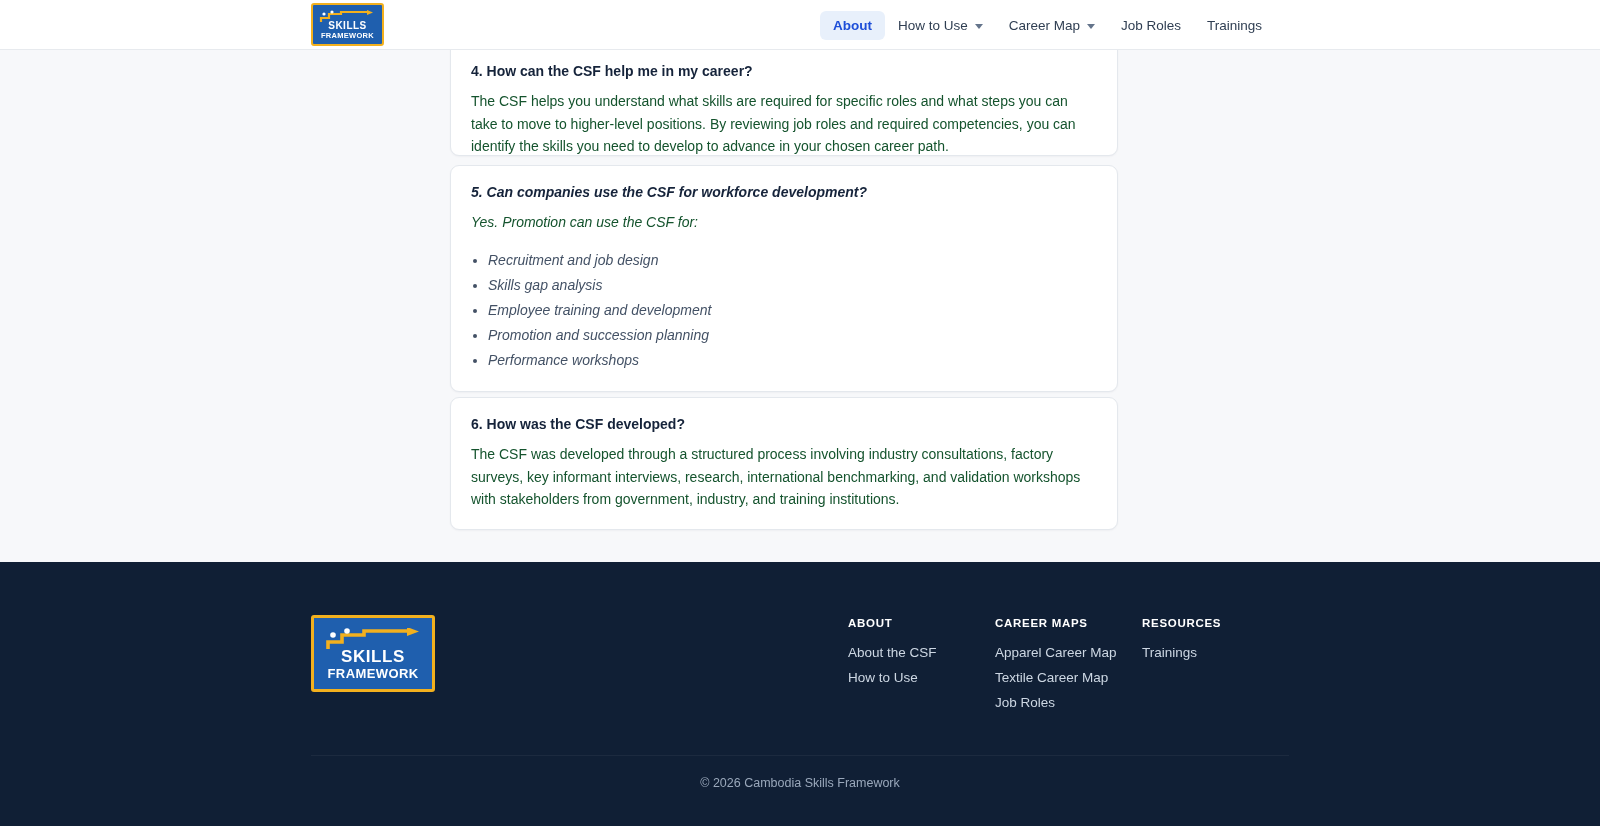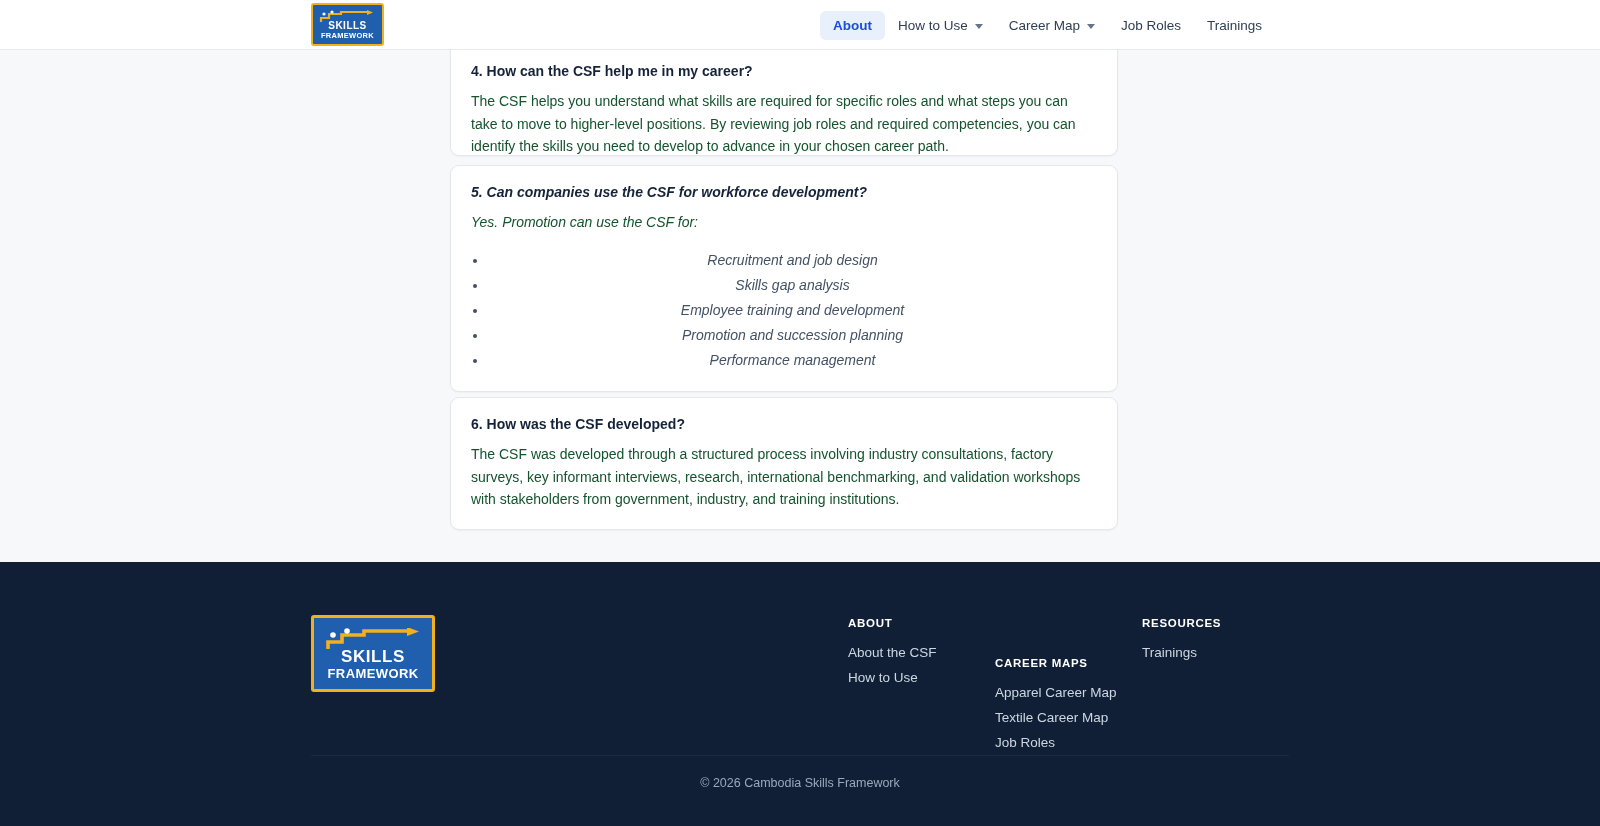--- a/index.html
+++ b/index.html
@@ -141,21 +141,20 @@
   }
   ul.bullets {
     margin: 14px 0 0 17px;
     padding: 0;
   }
   ul.bullets li {
     font-size: 14px;
     line-height: 25px;
     color: #435165;
     list-style: disc;
-    text-align: center;
   }
 
   
   .footer {
     position: absolute;
     top: 562px;
     left: 0;
     width: 1600px;
     height: 264px;
     background: #101f35;
@@ -210,21 +209,21 @@
   }
   .fcol a {
     display: block;
     font-size: 13.5px;
     color: #cdd7e3;
     text-decoration: none;
     margin-bottom: 10px;
     cursor: pointer;
   }
   .fcol.about { left: 848px; }
-  .fcol.maps { left: 995px; margin-top: 40px; }
+  .fcol.maps { left: 995px; }
   .fcol.res  { left: 1142px; }
   .copyright {
     position: absolute;
     top: 214px;
     left: 0;
     width: 1600px;
     text-align: center;
     font-size: 12.5px;
     color: #9aa8bb;
   }
@@ -283,21 +282,21 @@
     </div>
 
     <div class="card" style="top:115px;font-style:italic;">
       <div class="q">5. Can companies use the CSF for workforce development?</div>
       <div class="a">Yes. Promotion can use the CSF for:</div>
       <ul class="bullets">
         <li>Recruitment and job design</li>
         <li>Skills gap analysis</li>
         <li>Employee training and development</li>
         <li>Promotion and succession planning</li>
-        <li>Performance management</li>
+        <li>Performance workshops</li>
       </ul>
     </div>
 
     <div class="card" style="top:347px;">
       <div class="q">6. How was the CSF developed?</div>
       <div class="a">The CSF was developed through a structured process involving industry consultations, factory surveys, key informant interviews, research, international benchmarking, and validation workshops with stakeholders from government, industry, and training institutions.</div>
     </div>
 
   </div>
 

